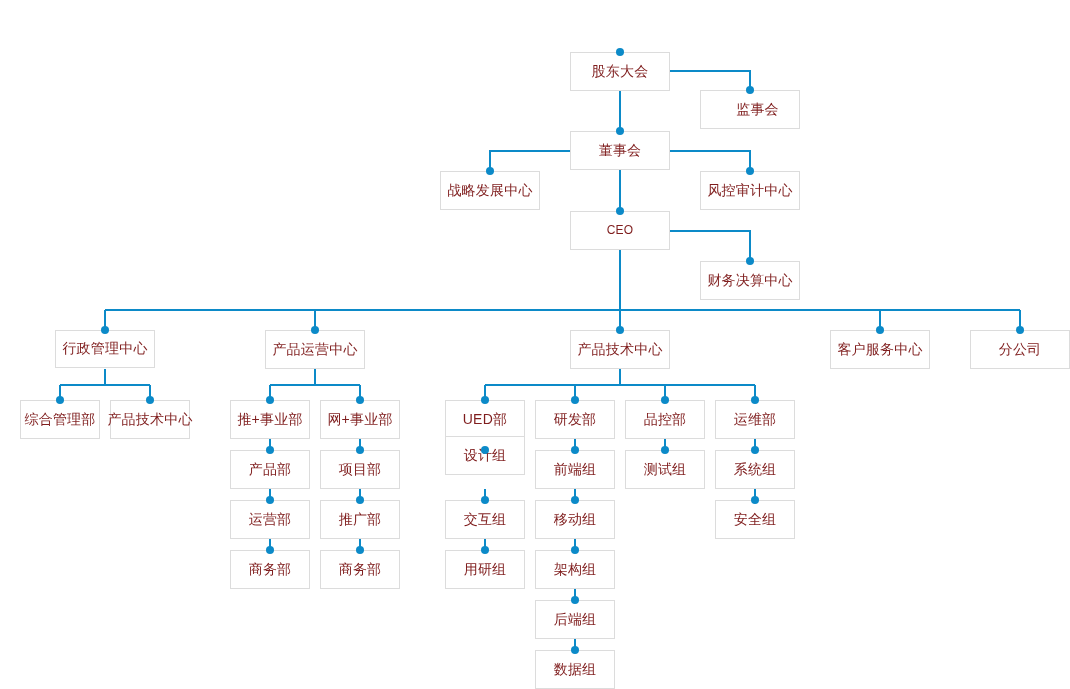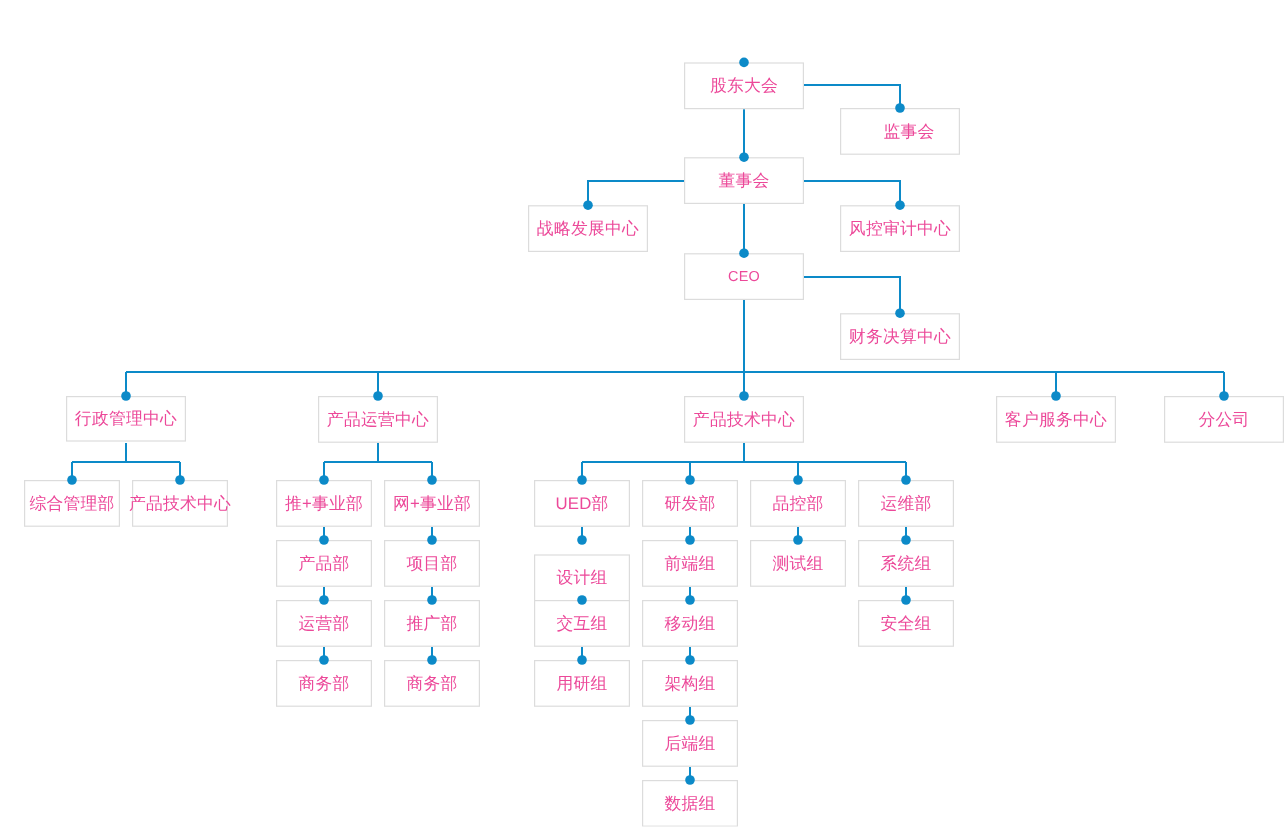--- a/index.html
+++ b/index.html
@@ -29,21 +29,21 @@
   }
   .node {
     position: absolute;
     box-sizing: border-box;
     border: 1px solid #dcdcdc;
     background: #ffffff;
     display: flex;
     align-items: center;
     justify-content: center;
     text-align: center;
-    color: #ec4899;
+    color: #7f1d1d;
     font-size: 14px;
     line-height: 1.1;
     letter-spacing: 0.2px;
     white-space: nowrap;
     z-index: 2;
   }
   .node.latin {
     font-size: 12px;
   }
   .dot {
@@ -159,21 +159,21 @@
       </div>
       <div class="node" style="left: 320px; top: 500px; width: 80px; height: 39px;">
         <span>推广部</span>
       </div>
       <div class="node" style="left: 320px; top: 550px; width: 80px; height: 39px;">
         <span>商务部</span>
       </div>
       <div class="node" style="left: 445px; top: 400px; width: 80px; height: 39px;">
         <span>UED部</span>
       </div>
-      <div class="node" style="left: 445px; top: 462px; width: 80px; height: 39px;">
+      <div class="node" style="left: 445px; top: 436px; width: 80px; height: 39px;">
         <span>设计组</span>
       </div>
       <div class="node" style="left: 445px; top: 500px; width: 80px; height: 39px;">
         <span>交互组</span>
       </div>
       <div class="node" style="left: 445px; top: 550px; width: 80px; height: 39px;">
         <span>用研组</span>
       </div>
       <div class="node" style="left: 535px; top: 400px; width: 80px; height: 39px;">
         <span>研发部</span>

